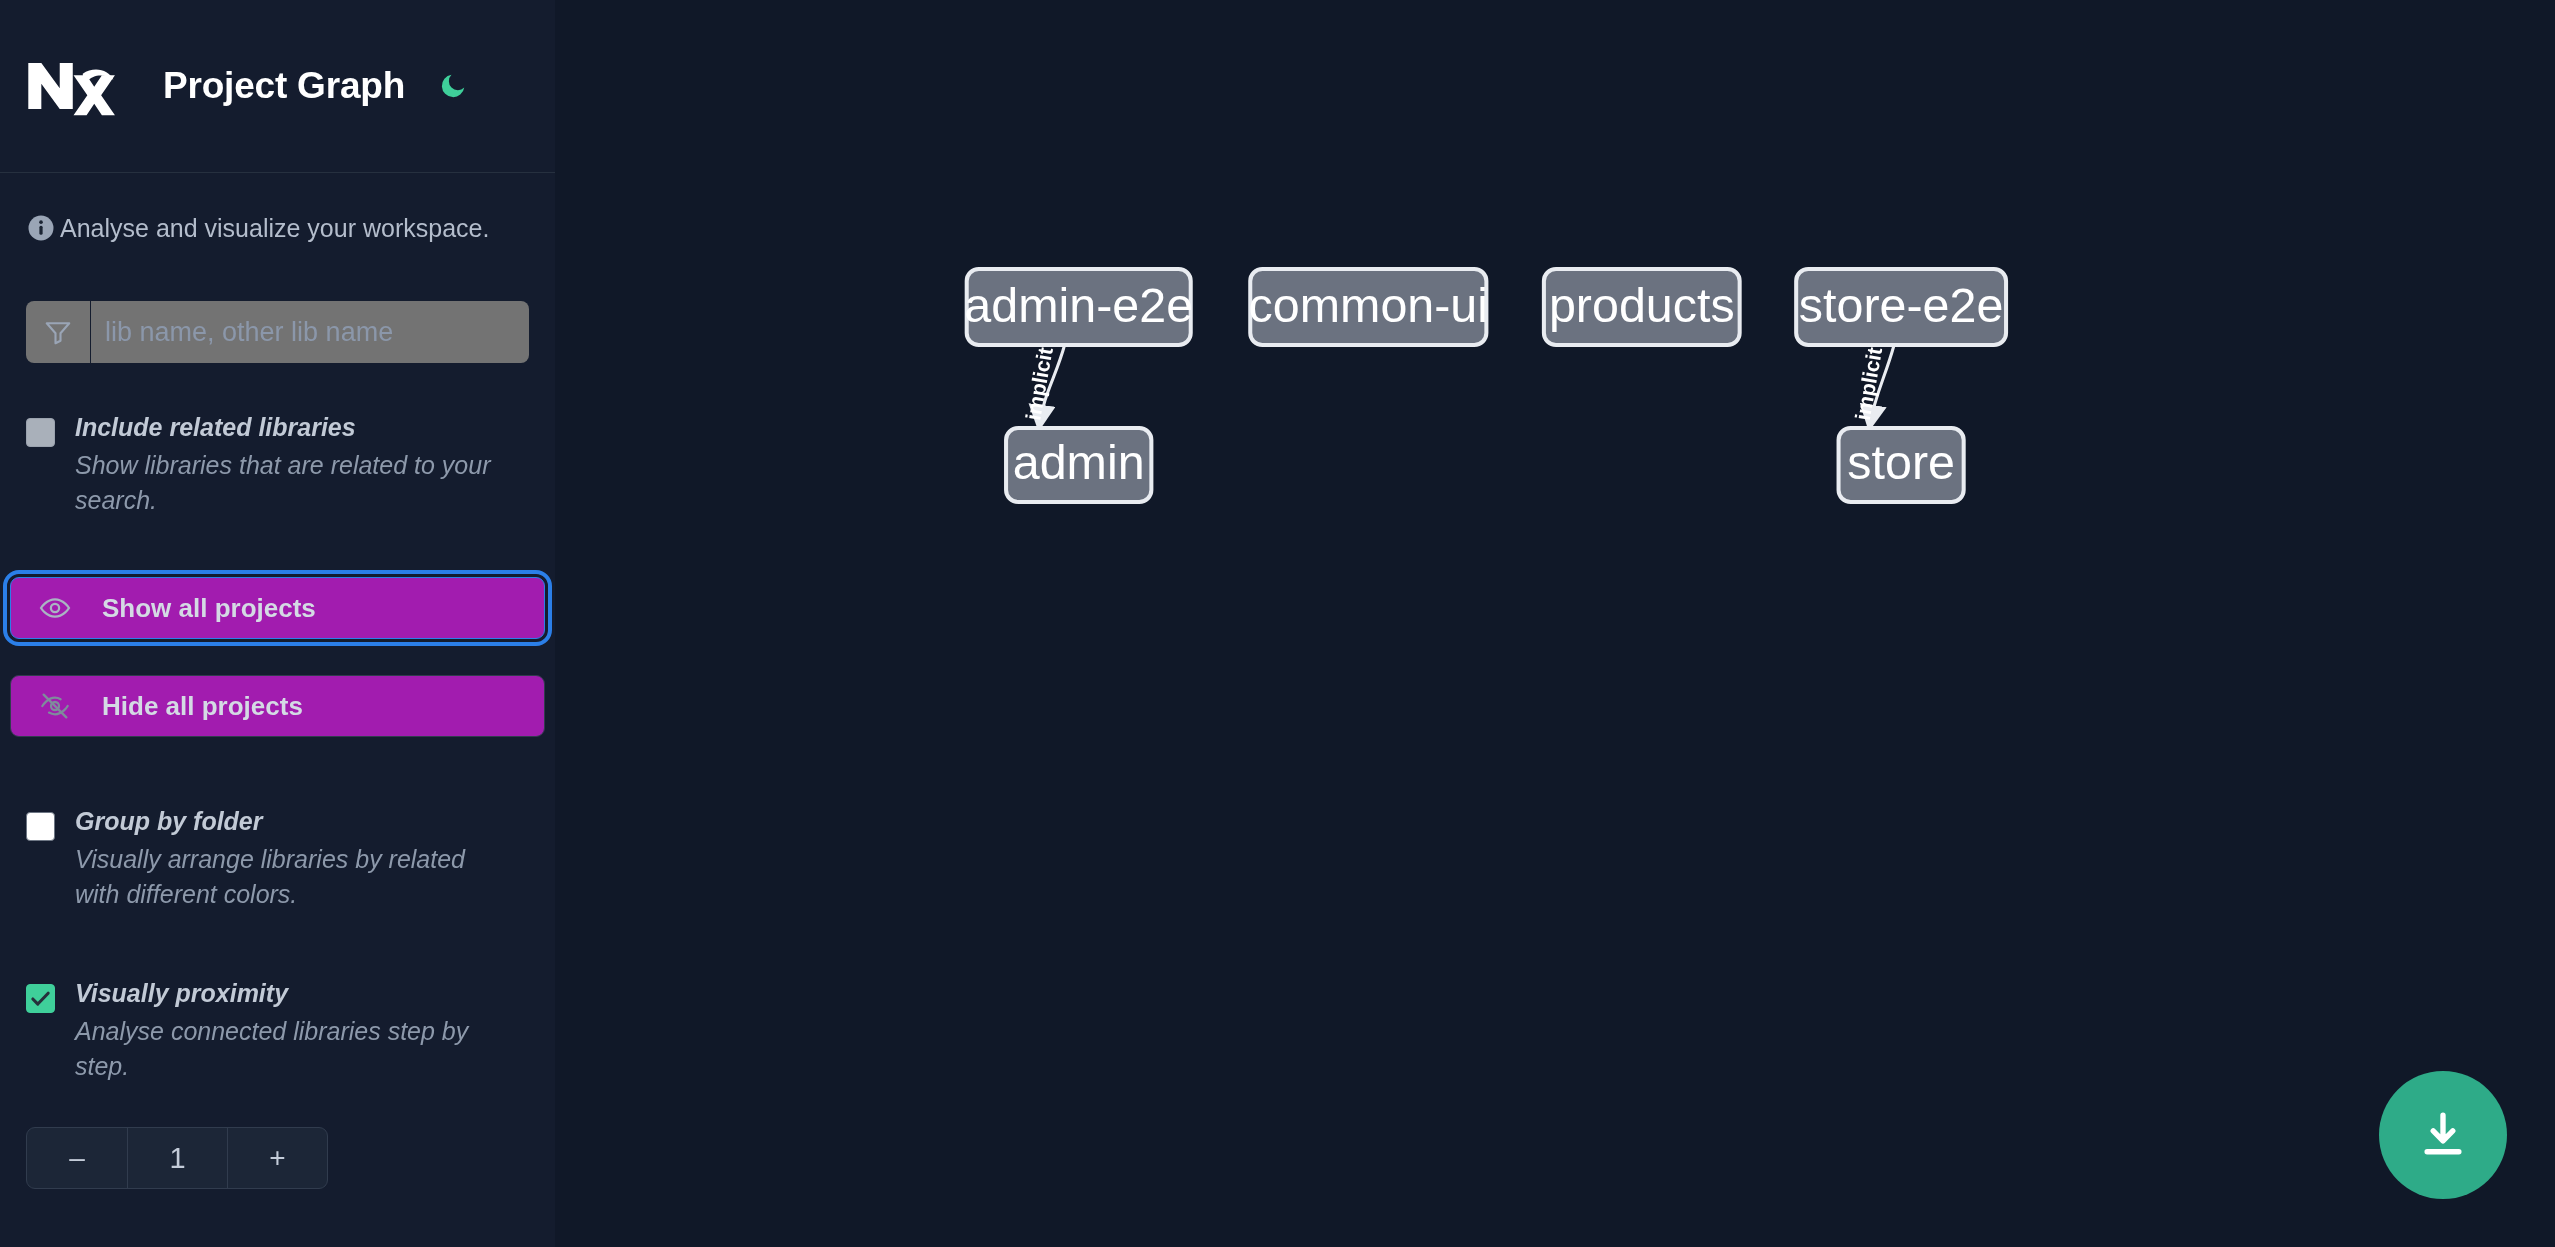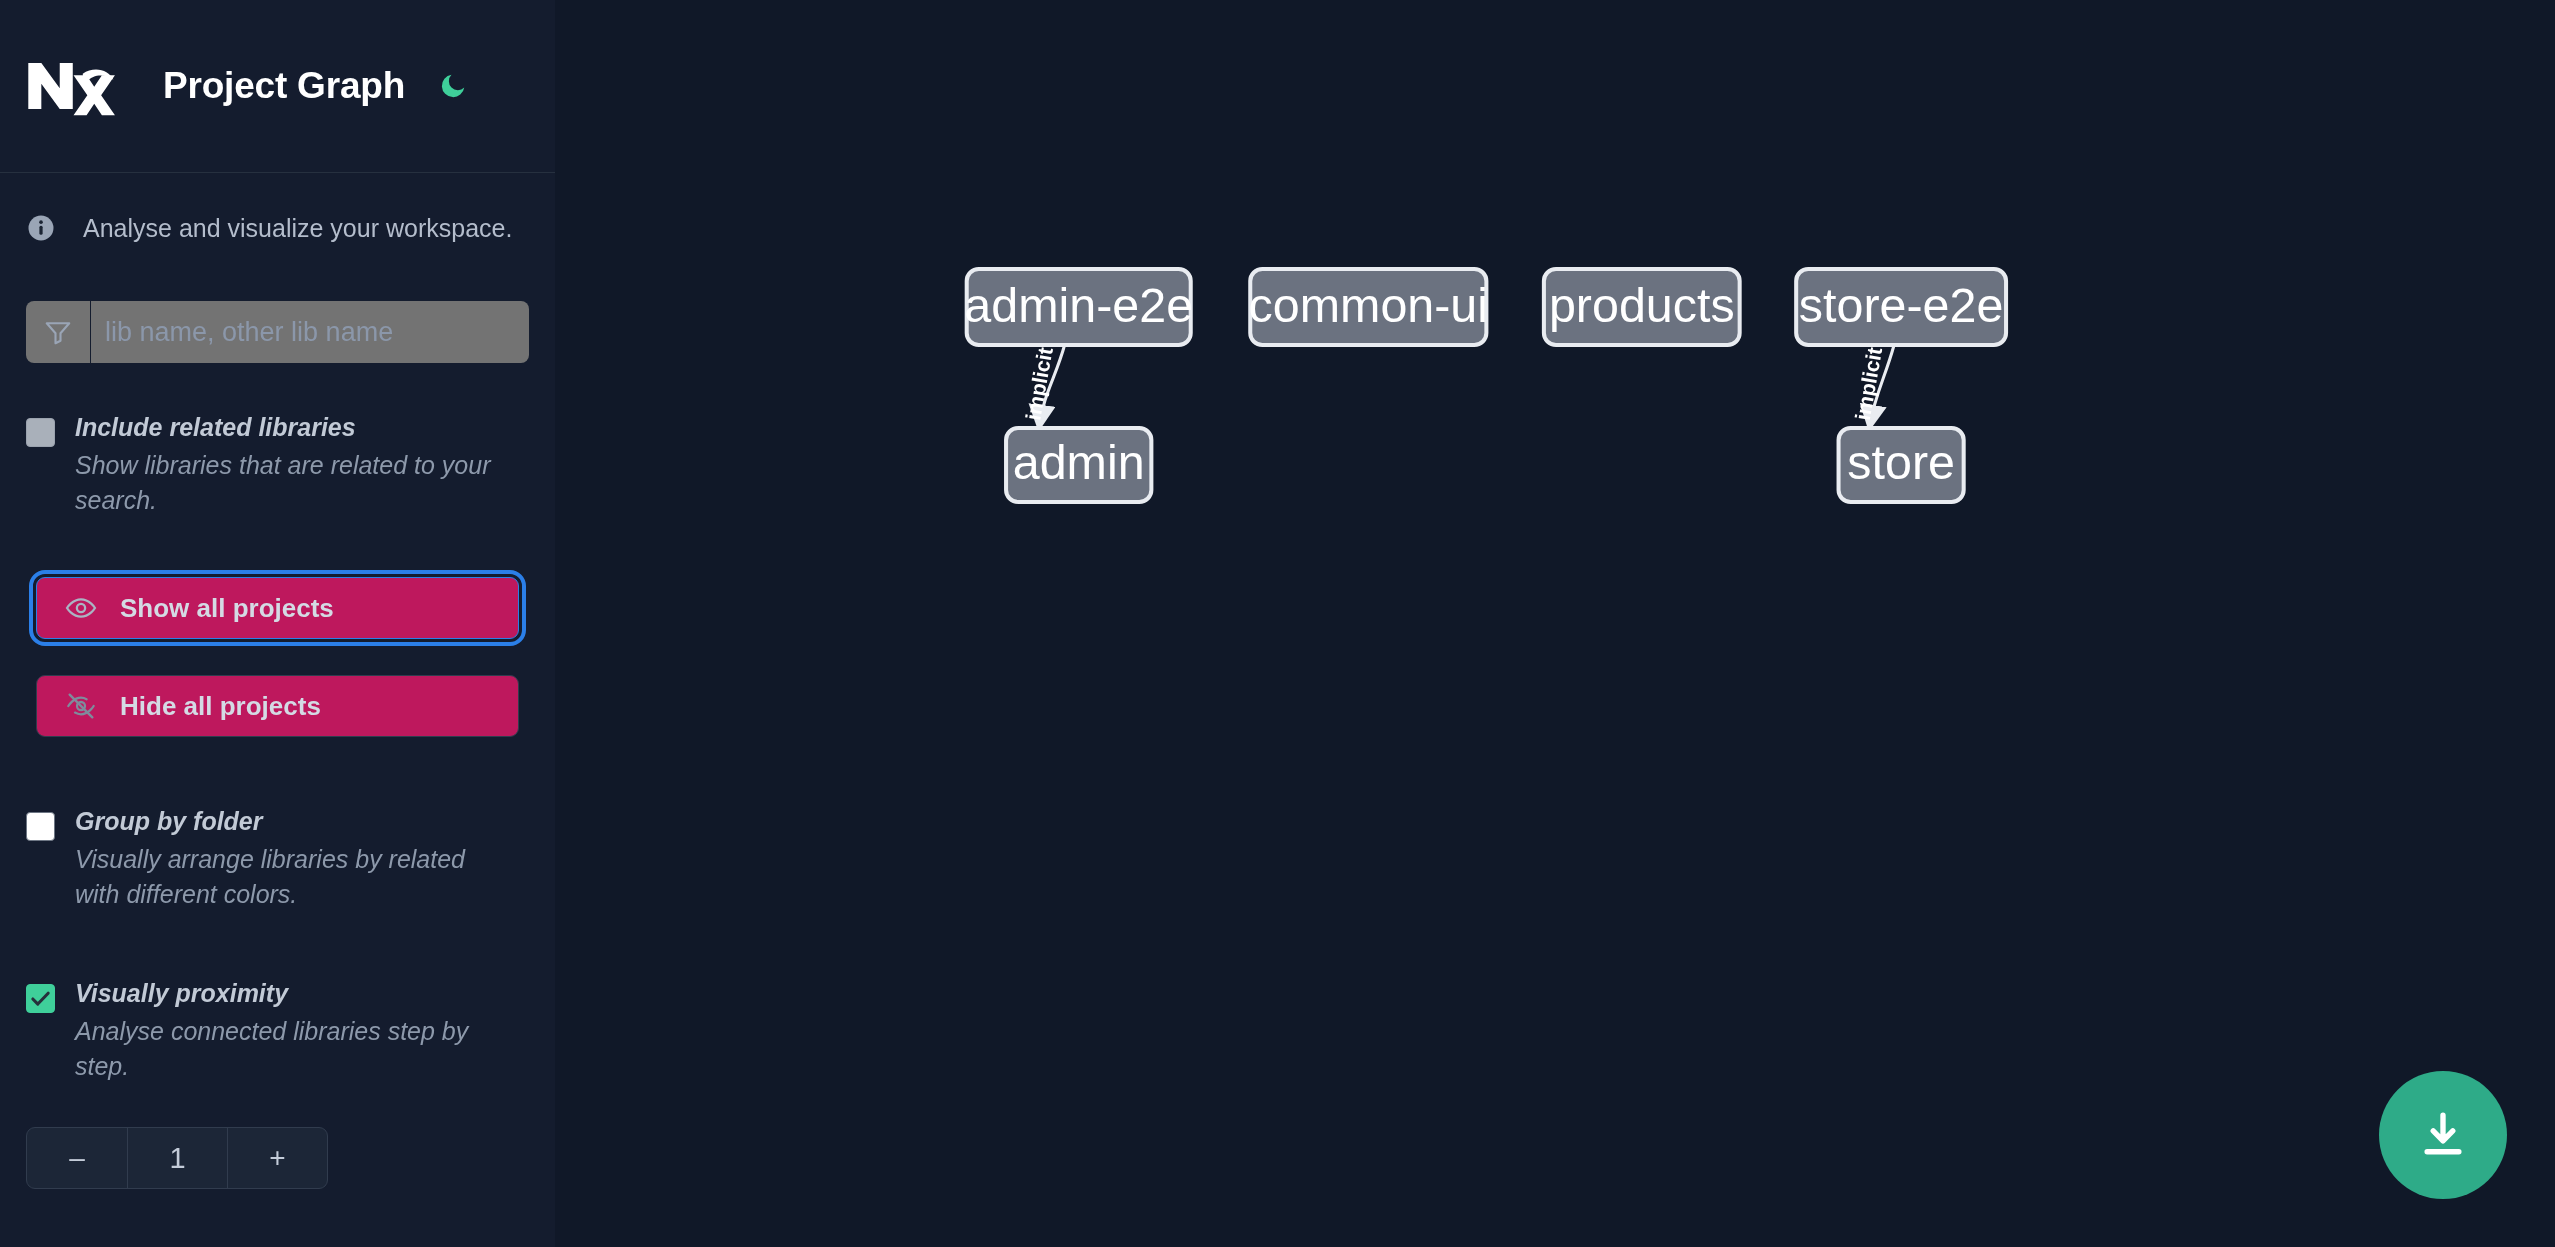--- a/index.html
+++ b/index.html
@@ -61,21 +61,21 @@
   }
 
   .sidebar-body {
     padding: 0;
   }
 
   .tagline-row {
     display: flex;
     align-items: center;
     padding: 40px 26px 0 26px;
-    gap: 27px;
+    gap: 4px;
   }
   .info-icon {
     width: 30px; height: 30px; flex: 0 0 30px;
   }
   .tagline-text {
     font-size: 25px;
     color: #b4bdcc;
     white-space: nowrap;
   }
 
@@ -144,27 +144,27 @@
   .check-desc {
     font-size: 25px;
     color: #8d99ab;
     line-height: 1.38;
     max-width: 434px;
     margin-top: 4px;
   }
 
   
   .btn {
-    margin: 0 36px;
+    margin: 0 10px;
     height: 62px;
     display: flex;
     align-items: center;
-    gap: 22px;
+    gap: 30px;
     padding-left: 27px;
-    background: #be185d;
+    background: #a21caf;
     border: 1px solid #313c4e;
     border-radius: 9px;
     color: #d4dae4;
     font-size: 26px;
     font-weight: 700;
     cursor: pointer;
   }
   .btn.focused {
     outline: 4px solid #2b7fe8;
     outline-offset: 3px;

